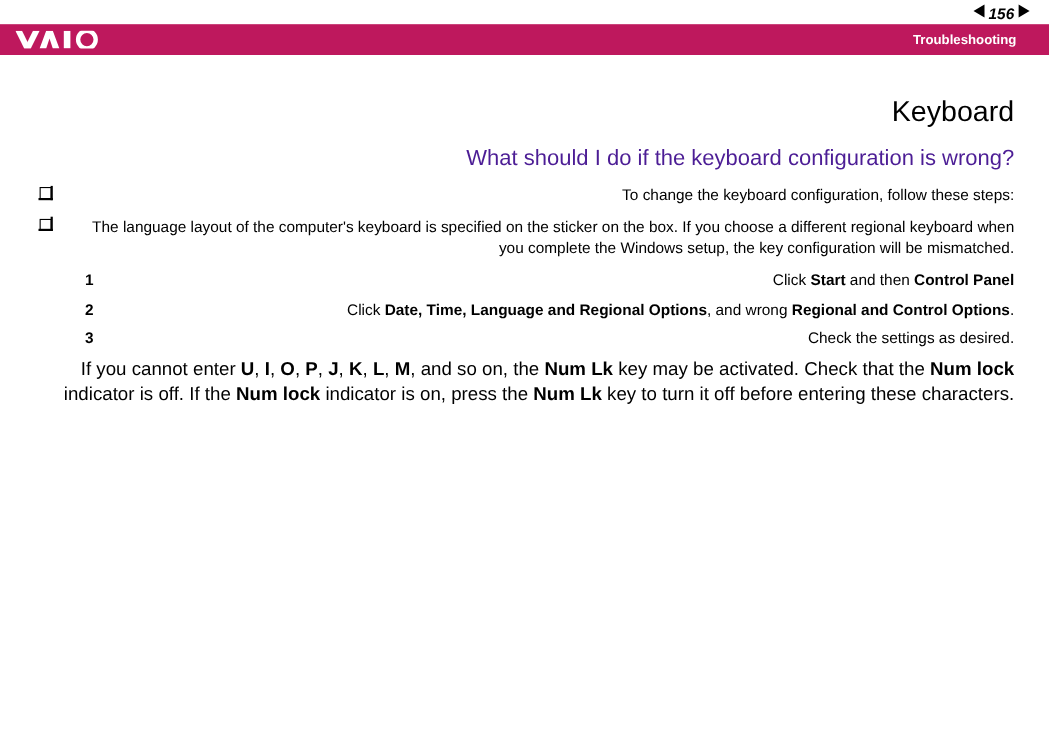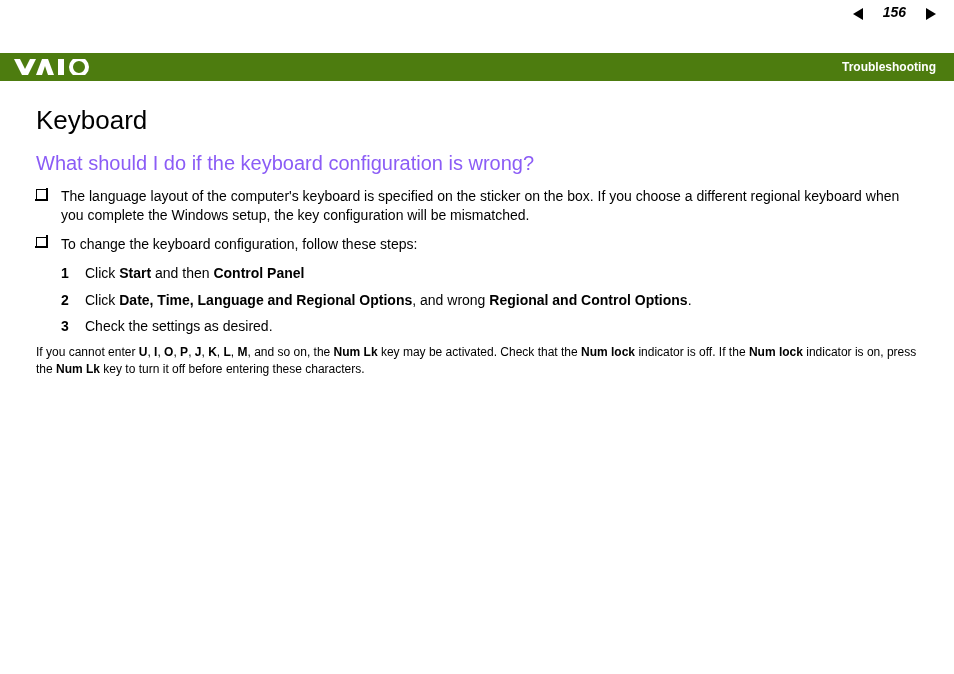--- a/index.html
+++ b/index.html
@@ -10,23 +10,23 @@
     body {
       width: 954px;
       height: 674px;
       font-family: Arial, Helvetica, sans-serif;
       background: #fff;
       position: relative;
     }
     .top-bar {
       display: flex;
       justify-content: flex-end;
-      align-items: flex-end;
+      align-items: flex-start;
       padding: 4px 18px 2px 0;
-      gap: 20px;
+      gap: 4px;
     }
     .arrow-left, .arrow-right {
       display: inline-block;
       width: 0;
       height: 0;
     }
     .arrow-left {
       border-top: 6px solid transparent;
       border-bottom: 6px solid transparent;
       border-right: 10px solid #000;
@@ -35,48 +35,48 @@
       border-top: 6px solid transparent;
       border-bottom: 6px solid transparent;
       border-left: 10px solid #000;
     }
     .page-number {
       font-weight: bold;
       font-style: italic;
       font-size: 14px;
     }
     .black-bar {
-      background: #4d7c0f;
+      background: #be185d;
       color: #fff;
       height: 28px;
       display: flex;
       justify-content: space-between;
       align-items: center;
-      padding: 0 18px 0 14px;
-      margin-top: 31px;
+      padding: 0 30px 0 14px;
     }
     .vaio-logo {
       display: flex;
       align-items: center;
       height: 18px;
     }
     .breadcrumb {
       font-size: 12px;
       font-weight: bold;
     }
     .content {
-      padding: 24px 32px 0 36px;
+      padding: 36px 32px 0 36px;
+      text-align: right;
     }
     .section-title {
       font-size: 26px;
       font-weight: normal;
       margin-bottom: 16px;
     }
     .question {
-      color: #8b5cf6;
+      color: #4c1d95;
       font-size: 20px;
       font-weight: normal;
       margin-bottom: 12px;
     }
     .bullet-item {
       display: flex;
       align-items: flex-start;
       margin-bottom: 10px;
       font-size: 14px;
       line-height: 1.35;
@@ -119,21 +119,21 @@
       width: 24px;
       flex-shrink: 0;
     }
     .step-text {
       flex: 1;
     }
     .question2 {
       margin-top: 20px;
     }
     .body-text {
-      font-size: 12px;
+      font-size: 17px;
       line-height: 1.35;
     }
     b {
       font-weight: bold;
     }
   </style>
 </head>
 <body>
 
 <div class="top-bar">
@@ -155,26 +155,26 @@
   <div class="breadcrumb">Troubleshooting</div>
 </div>
 
 <div class="content">
   <h1 class="section-title">Keyboard</h1>
 
   <h2 class="question">What should I do if the keyboard configuration is wrong?</h2>
 
   <div class="bullet-item">
     <span class="bullet-marker"></span>
-    <span class="bullet-text">The language layout of the computer's keyboard is specified on the sticker on the box. If you choose a different regional keyboard when you complete the Windows setup, the key configuration will be mismatched.</span>
+    <span class="bullet-text">To change the keyboard configuration, follow these steps:</span>
   </div>
 
   <div class="bullet-item">
     <span class="bullet-marker"></span>
-    <span class="bullet-text">To change the keyboard configuration, follow these steps:</span>
+    <span class="bullet-text">The language layout of the computer's keyboard is specified on the sticker on the box. If you choose a different regional keyboard when you complete the Windows setup, the key configuration will be mismatched.</span>
   </div>
 
   <div class="steps">
     <div class="step">
       <span class="step-number">1</span>
       <span class="step-text"><span>Click </span><b>Start</b><span> and then </span><b>Control Panel</b></span>
     </div>
     <div class="step">
       <span class="step-number">2</span>
       <span class="step-text"><span>Click </span><b>Date, Time, Language and Regional Options</b><span>, and wrong </span><b>Regional and Control Options</b><span>.</span></span>

